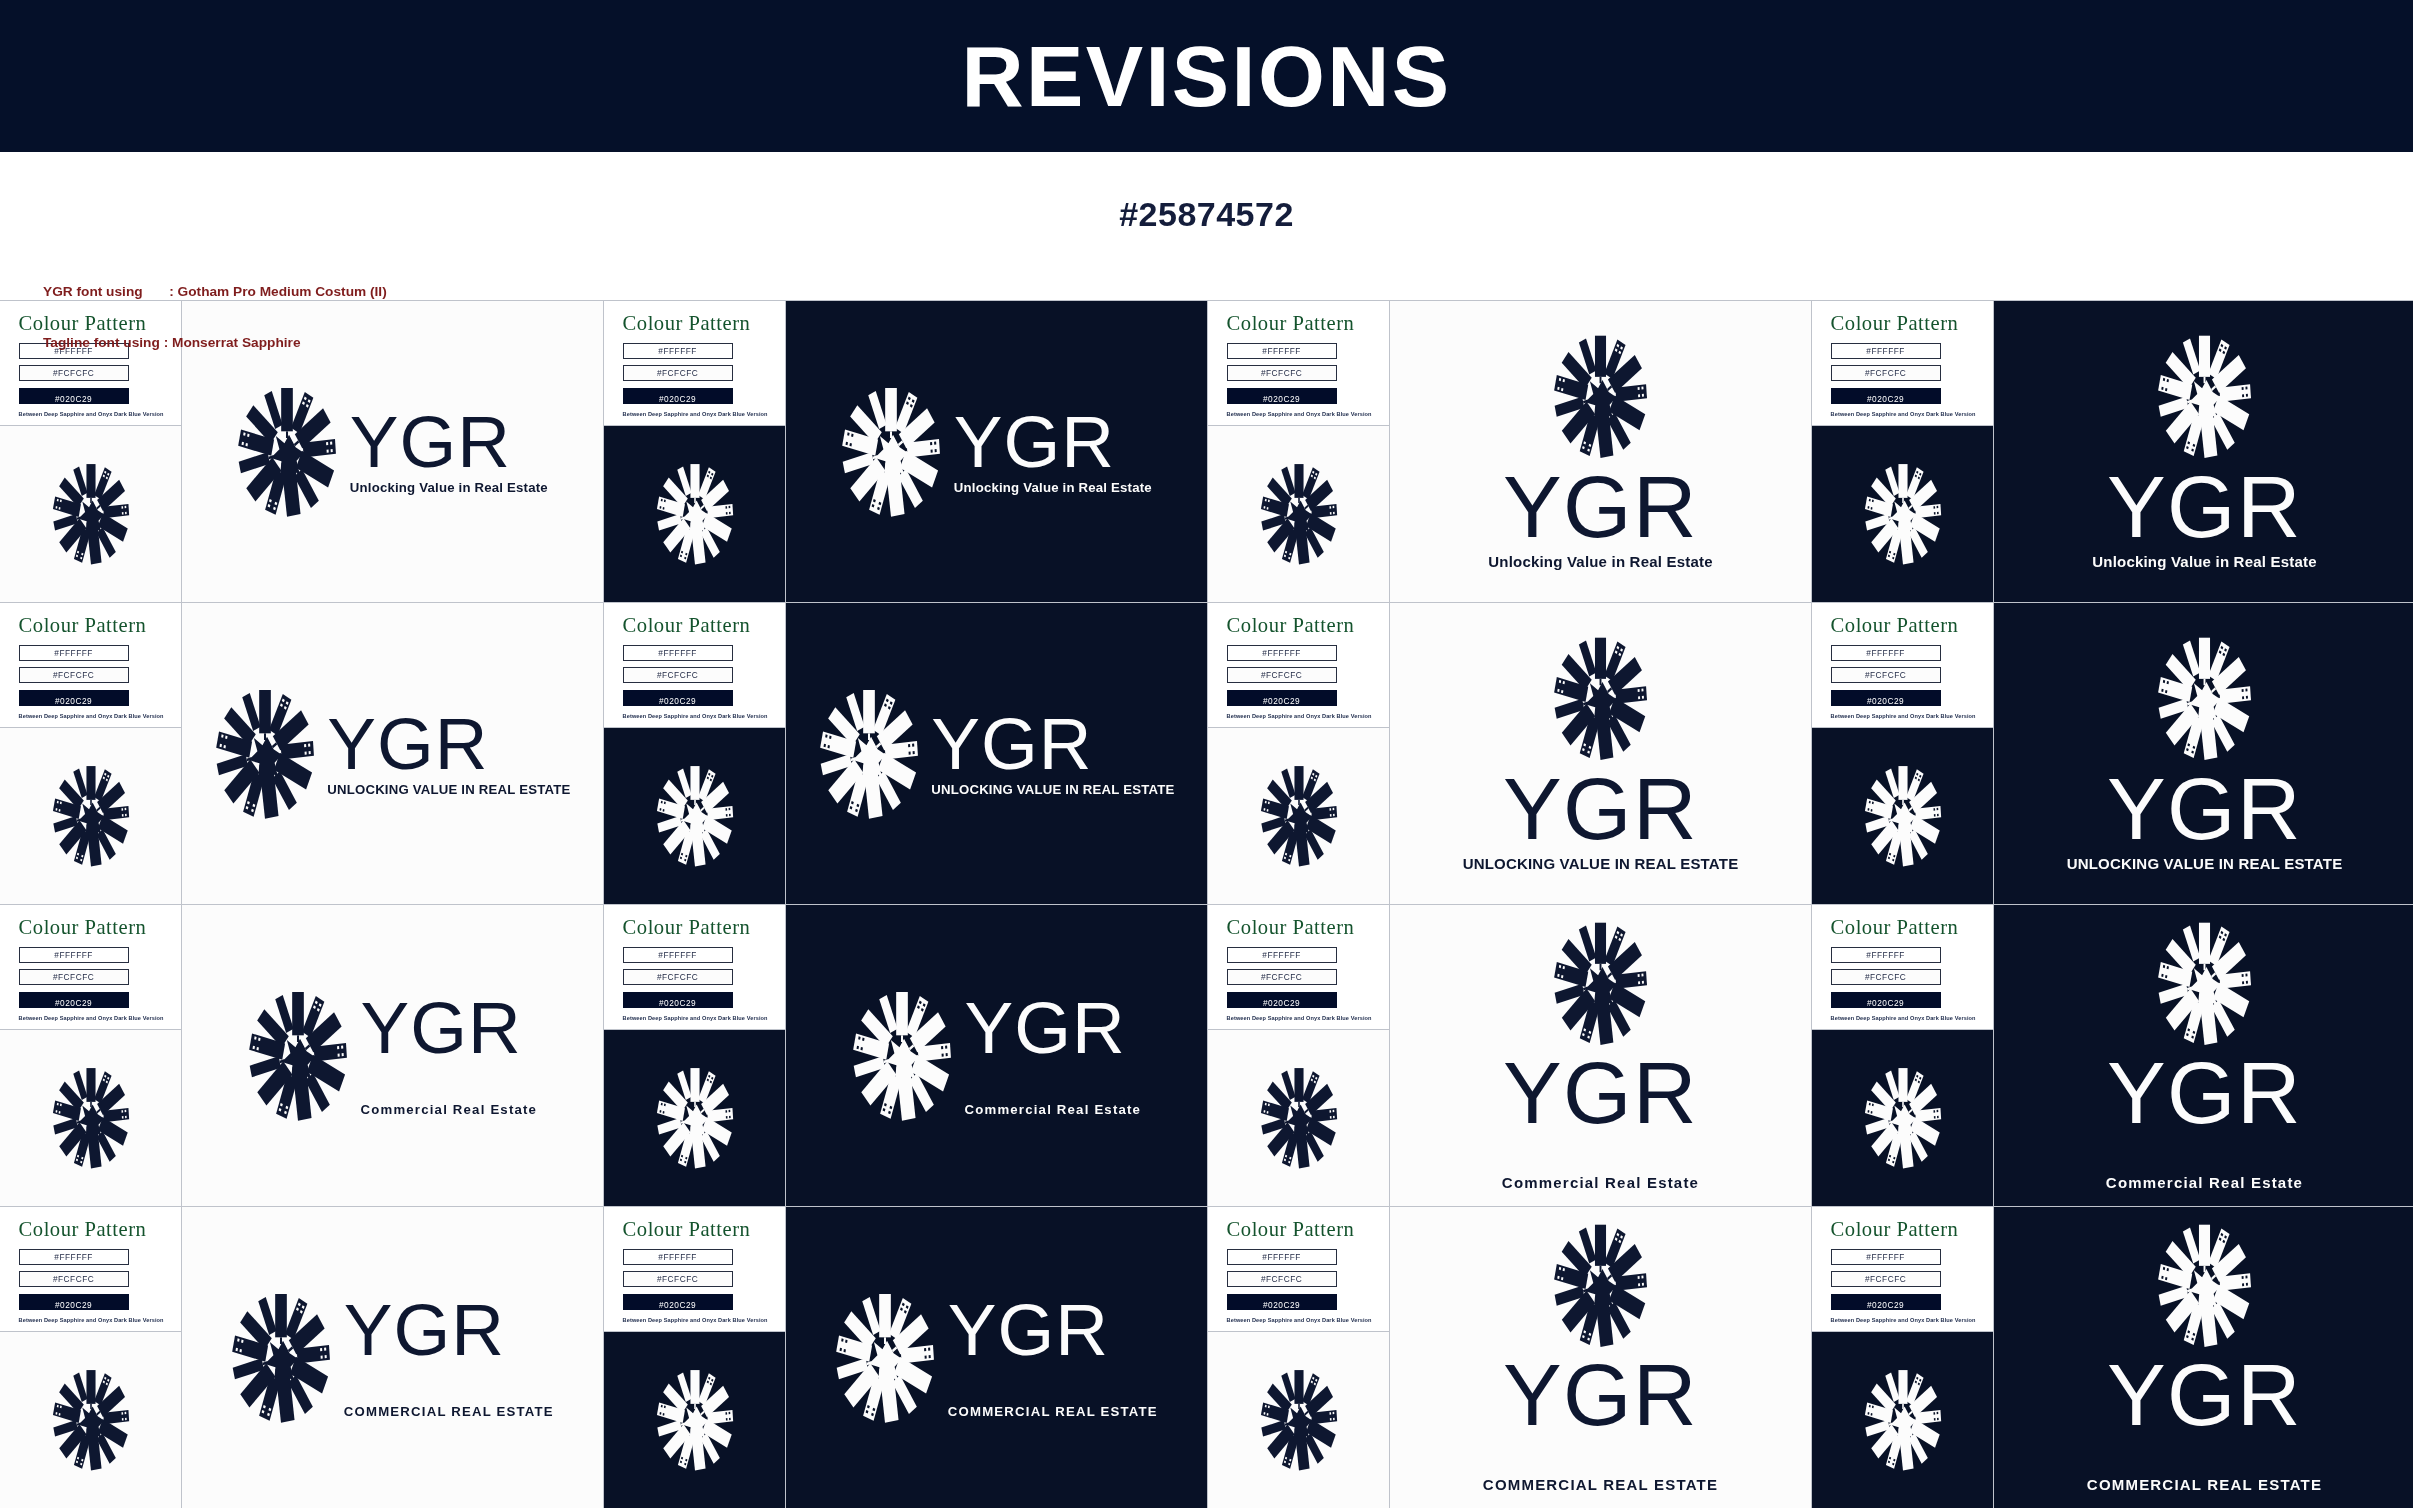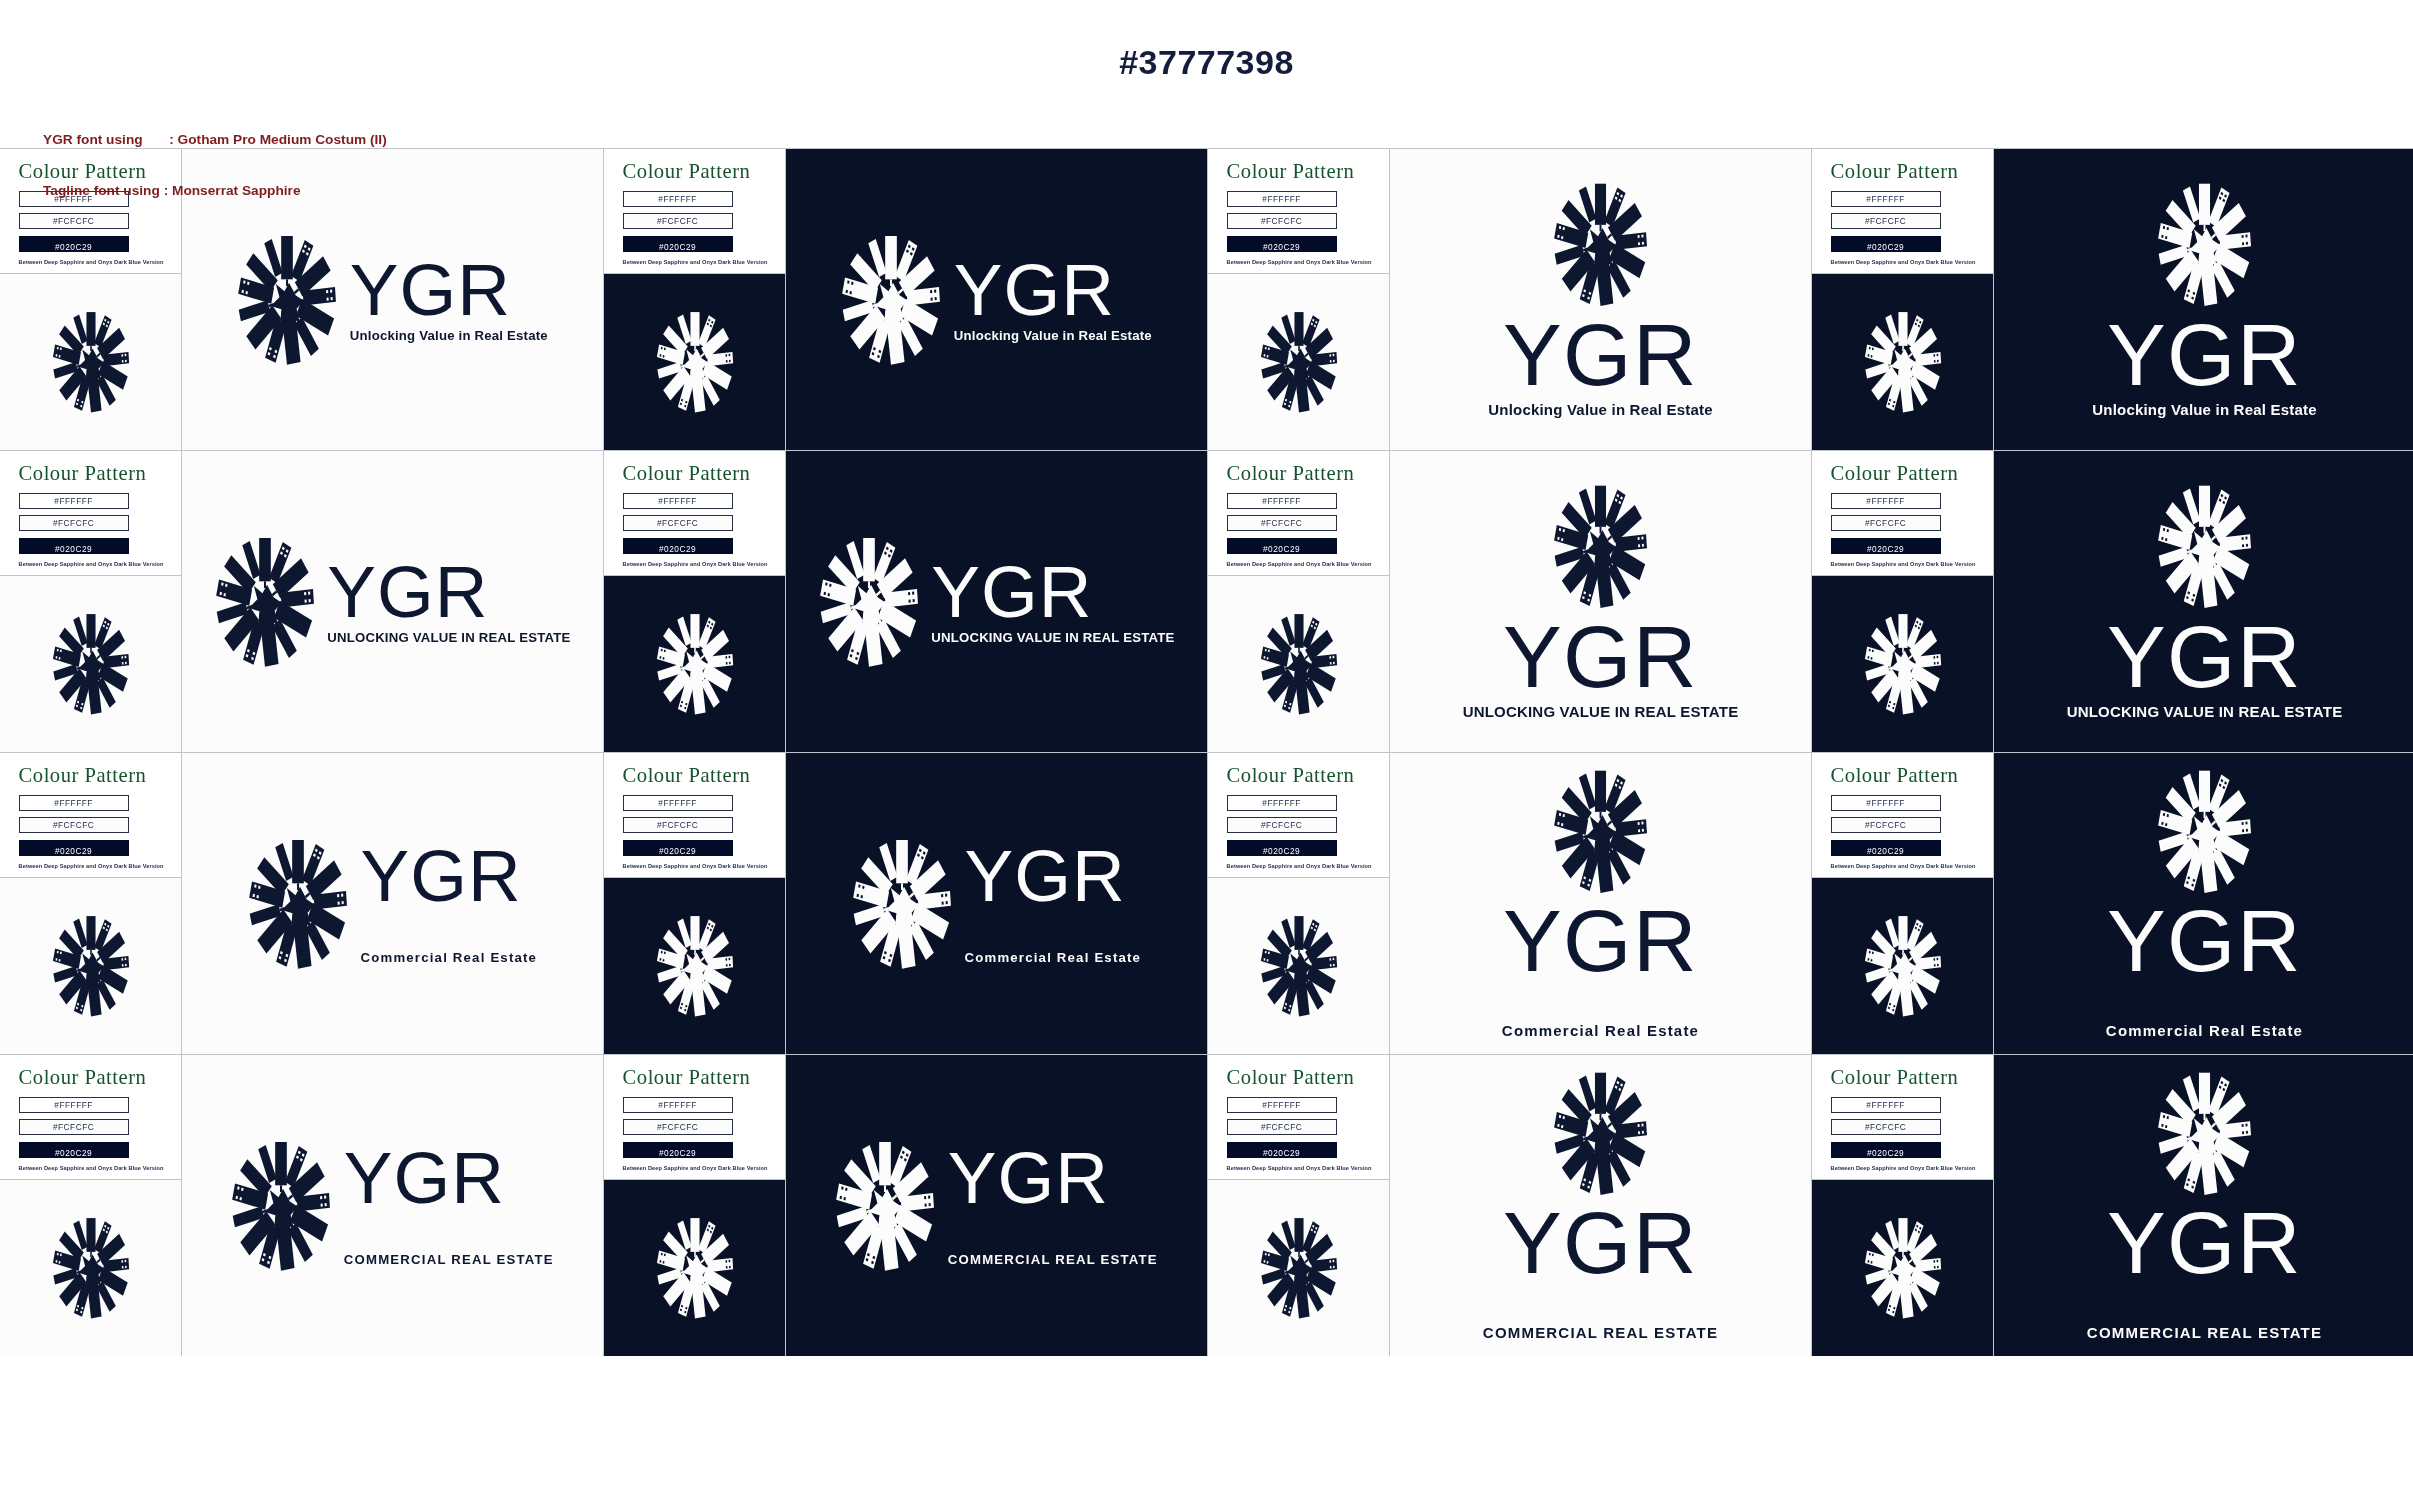--- a/index.html
+++ b/index.html
@@ -51,23 +51,26 @@
   .logo-s .tagline{font-size:15px;font-weight:700;letter-spacing:0.2px;margin-top:4.9px;
                    text-align:center;white-space:nowrap;}
   .tagline.ls{letter-spacing:1.2px;margin-top:40px;}
   svg{display:block;}
 </style>
 </head>
 <body>
 
 <div class="page">
 
+  <div class="banner">
+    <div class="banner-title">REVISIONS</div>
+  </div>
 
   <div class="header-strip">
-    <div class="rev-number">#37777398</div>
+    <div class="rev-number">#25874572</div>
     <div class="font-notes">
       <div>YGR font using       : Gotham Pro Medium Costum (II)</div>
       <div>Tagline font using : Monserrat Sapphire</div>
     </div>
   </div>
 
   <div class="board" id="board">
       <div class="pattern-panel">
         <div class="pp-top">
           <div class="pp-title">Colour Pattern</div>

